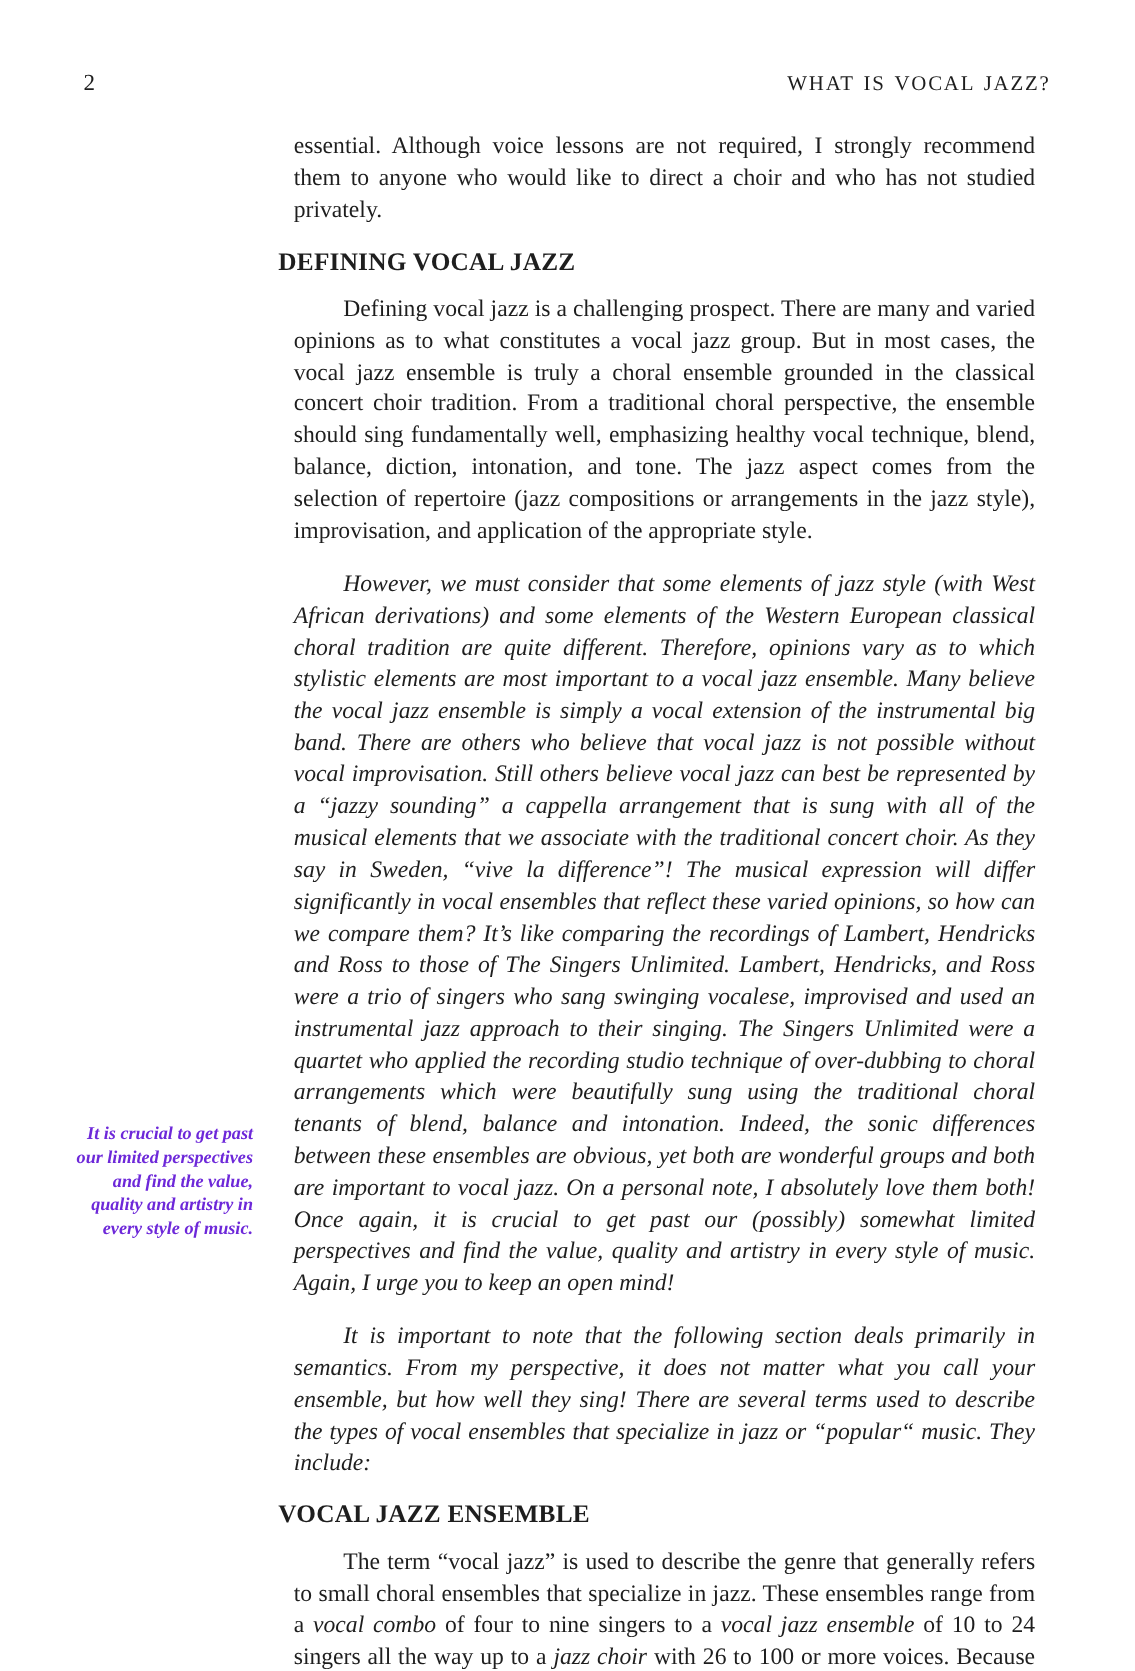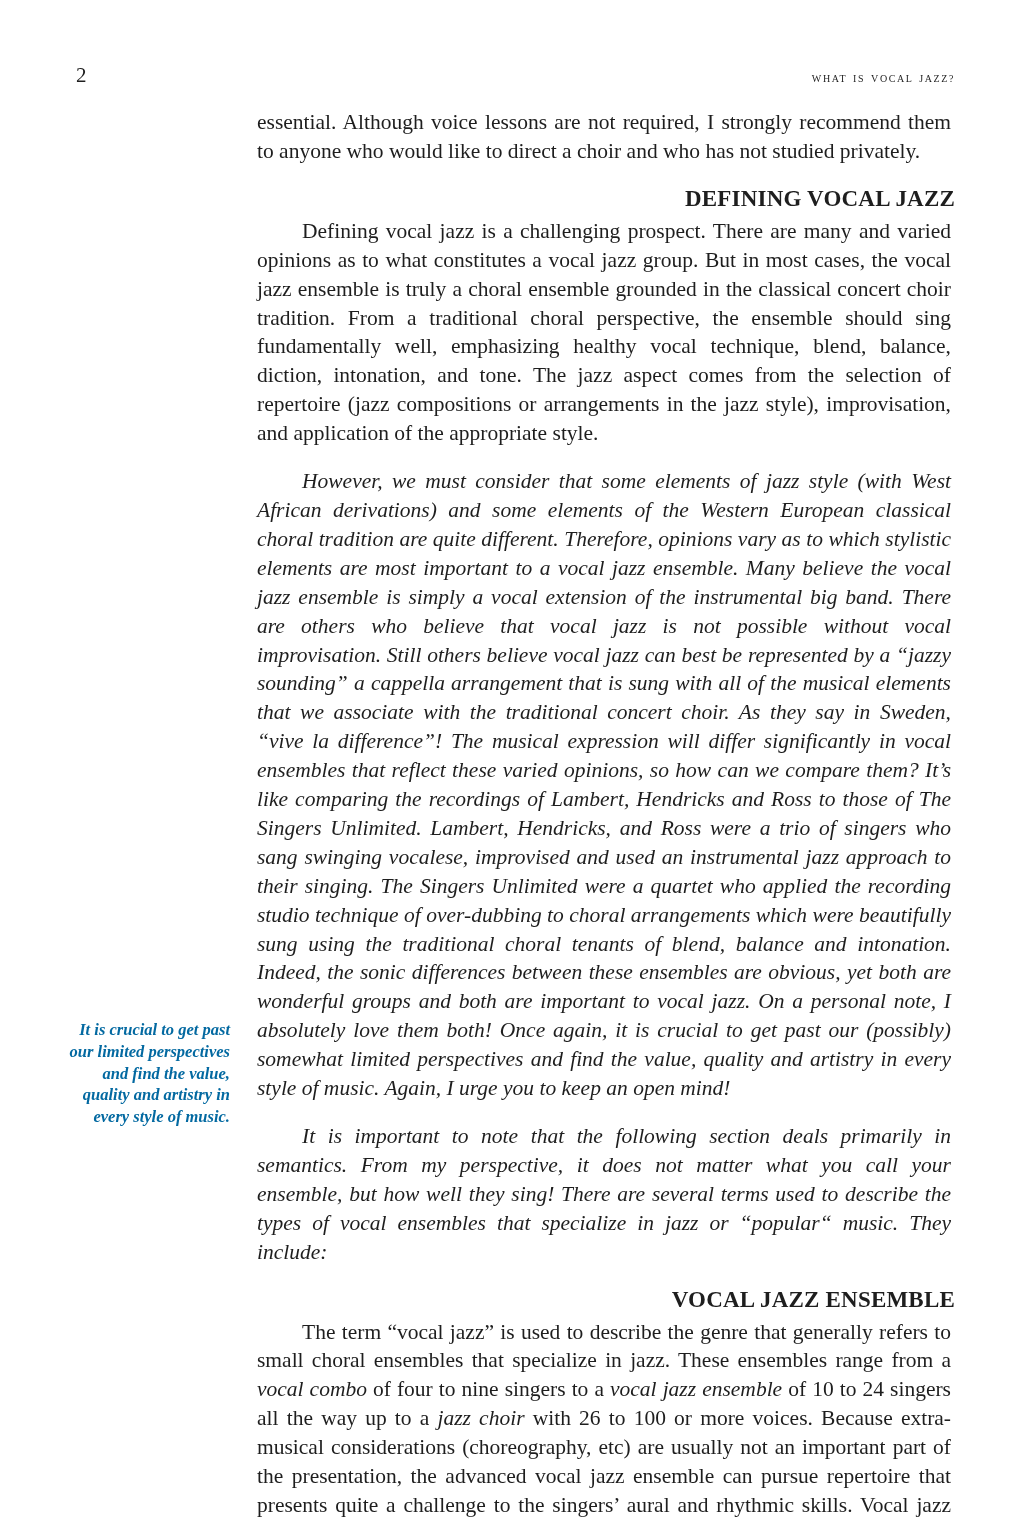--- a/index.html
+++ b/index.html
@@ -24,70 +24,70 @@
     right: 77px;
     display: flex;
     justify-content: space-between;
     align-items: baseline;
   }
   .page-num {
     font-size: 21px;
     line-height: 24px;
   }
   .running-head {
-    font-size: 10px;
+    font-size: 19px;
     letter-spacing: 1.6px;
     word-spacing: 2px;
     line-height: 24px;
   }
   
   .body-col {
     position: absolute;
     left: 253px;
     top: 0;
     width: 702px;
     padding-top: 104px;
     font-size: 21.5px;
     line-height: 28.9px;
     text-align: justify;
   }
   .body-col p {
-    margin: 4px;
+    margin: 14px;
     text-indent: 45px;
   }
   .body-col p.no-indent {
     text-indent: 0;
   }
   .body-col p + p {
     margin-top: 19px;
     font-style: italic;
   }
   .section-heading {
     font-size: 23px;
     font-weight: bold;
     line-height: 29px;
     margin: 18px 0 3px 0;
-    text-align: right;
+    text-align: left;
     letter-spacing: 0.2px;
   }
   .body-col em {
   }
   
   .margin-note {
     position: absolute;
     left: 68px;
     top: 1019px;
     width: 162px;
     text-align: right;
     font-style: italic;
     font-weight: bold;
     font-size: 16.5px;
     line-height: 21.8px;
     white-space: pre-line;
-    color: #0369a1;
+    color: #6d28d9;
   }
 </style>
 </head>
 <body>
 
 <div class="page">
 
   <div class="header">
     <span class="page-num">2</span>
     <span class="running-head">WHAT IS VOCAL JAZZ?</span>

